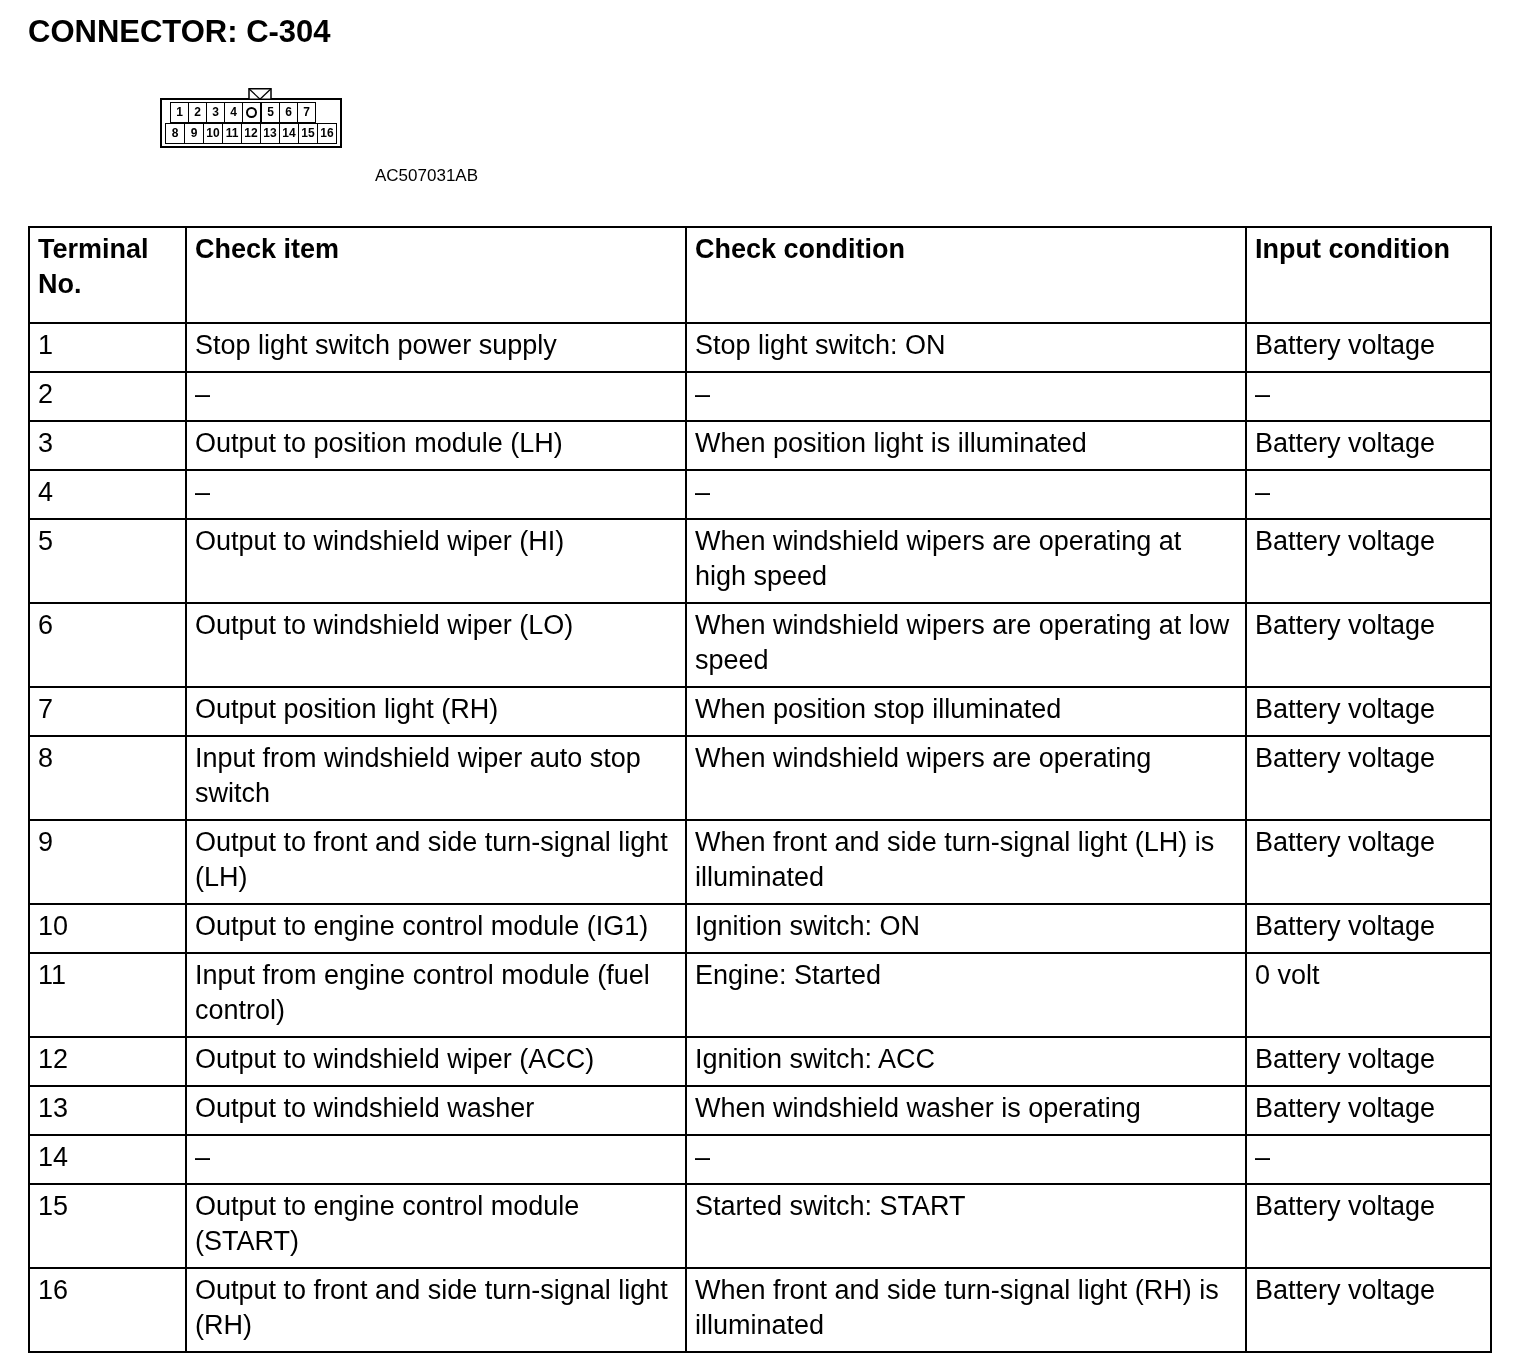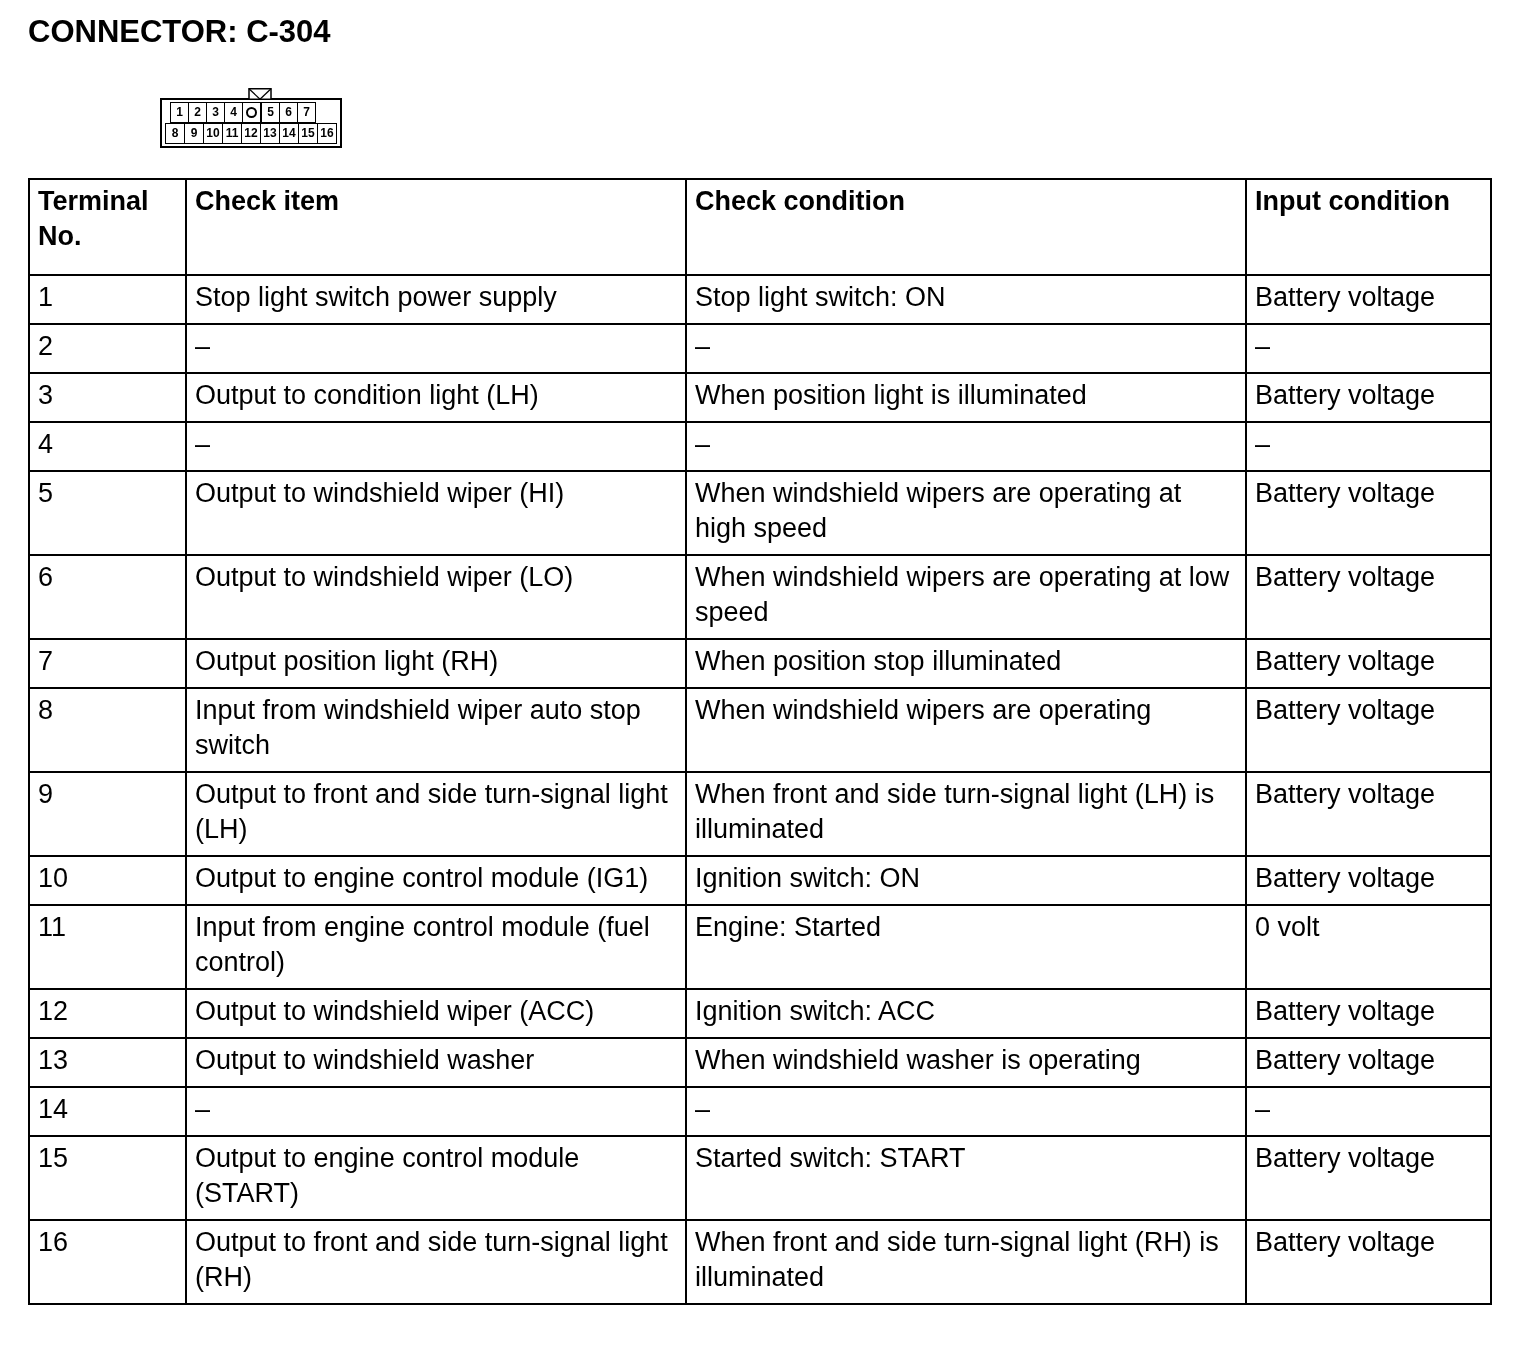--- a/index.html
+++ b/index.html
@@ -65,21 +65,21 @@
   }
   .figure-label {
     margin: 18px 0 0 215px;
     font-size: 17px;
     font-weight: normal;
   }
   table.terminal-table {
     border-collapse: collapse;
     table-layout: fixed;
     width: 1462px;
-    margin-top: 30px;
+    margin-top: 40px;
   }
   table.terminal-table th,
   table.terminal-table td {
     border: 2px solid #000;
     vertical-align: top;
     text-align: left;
     padding: 4px 8px 8px 8px;
     font-size: 27px;
     line-height: 35px;
     word-wrap: break-word;
@@ -128,20 +128,21 @@
           <span class="pin-cell">9</span>
           <span class="pin-cell">10</span>
           <span class="pin-cell">11</span>
           <span class="pin-cell">12</span>
           <span class="pin-cell">13</span>
           <span class="pin-cell">14</span>
           <span class="pin-cell">15</span>
           <span class="pin-cell">16</span>
         </div>
     </div>
+    <div class="figure-label">AC507031AB</div>
   </div>
 
   <table class="terminal-table">
     <colgroup>
       <col class="c-terminal">
       <col class="c-item">
       <col class="c-cond">
       <col class="c-normal">
     </colgroup>
     <thead>
@@ -160,21 +161,21 @@
           <td>Battery voltage</td>
         </tr>
         <tr>
           <td>2</td>
           <td>–</td>
           <td>–</td>
           <td>–</td>
         </tr>
         <tr>
           <td>3</td>
-          <td>Output to condition light (LH)</td>
+          <td>Output to position module (LH)</td>
           <td>When position light is illuminated</td>
           <td>Battery voltage</td>
         </tr>
         <tr>
           <td>4</td>
           <td>–</td>
           <td>–</td>
           <td>–</td>
         </tr>
         <tr>

